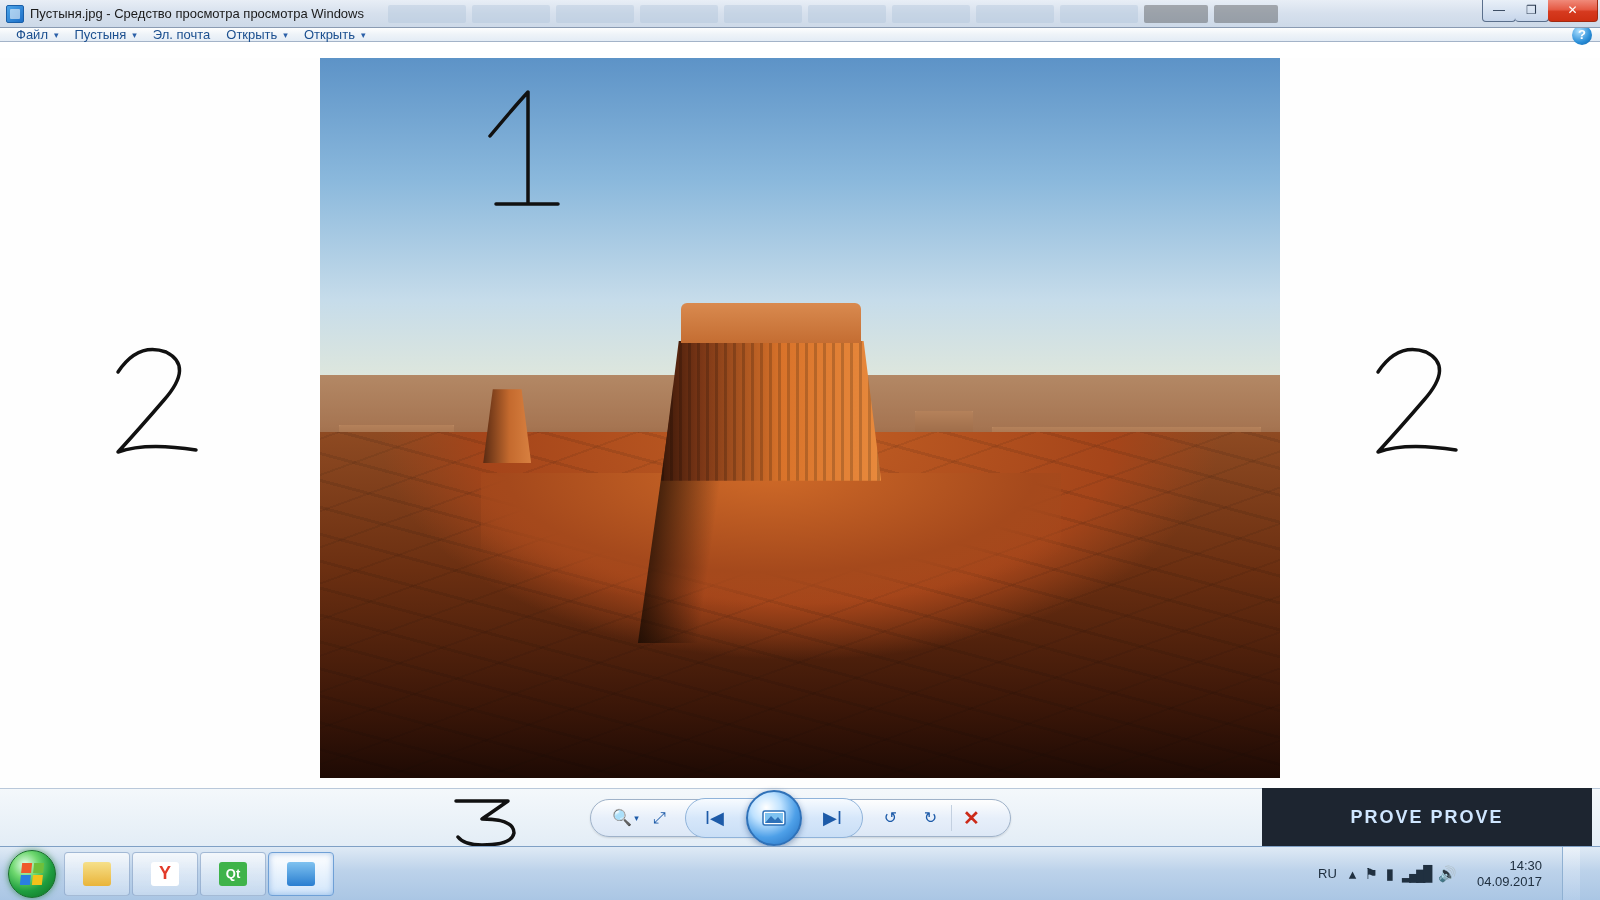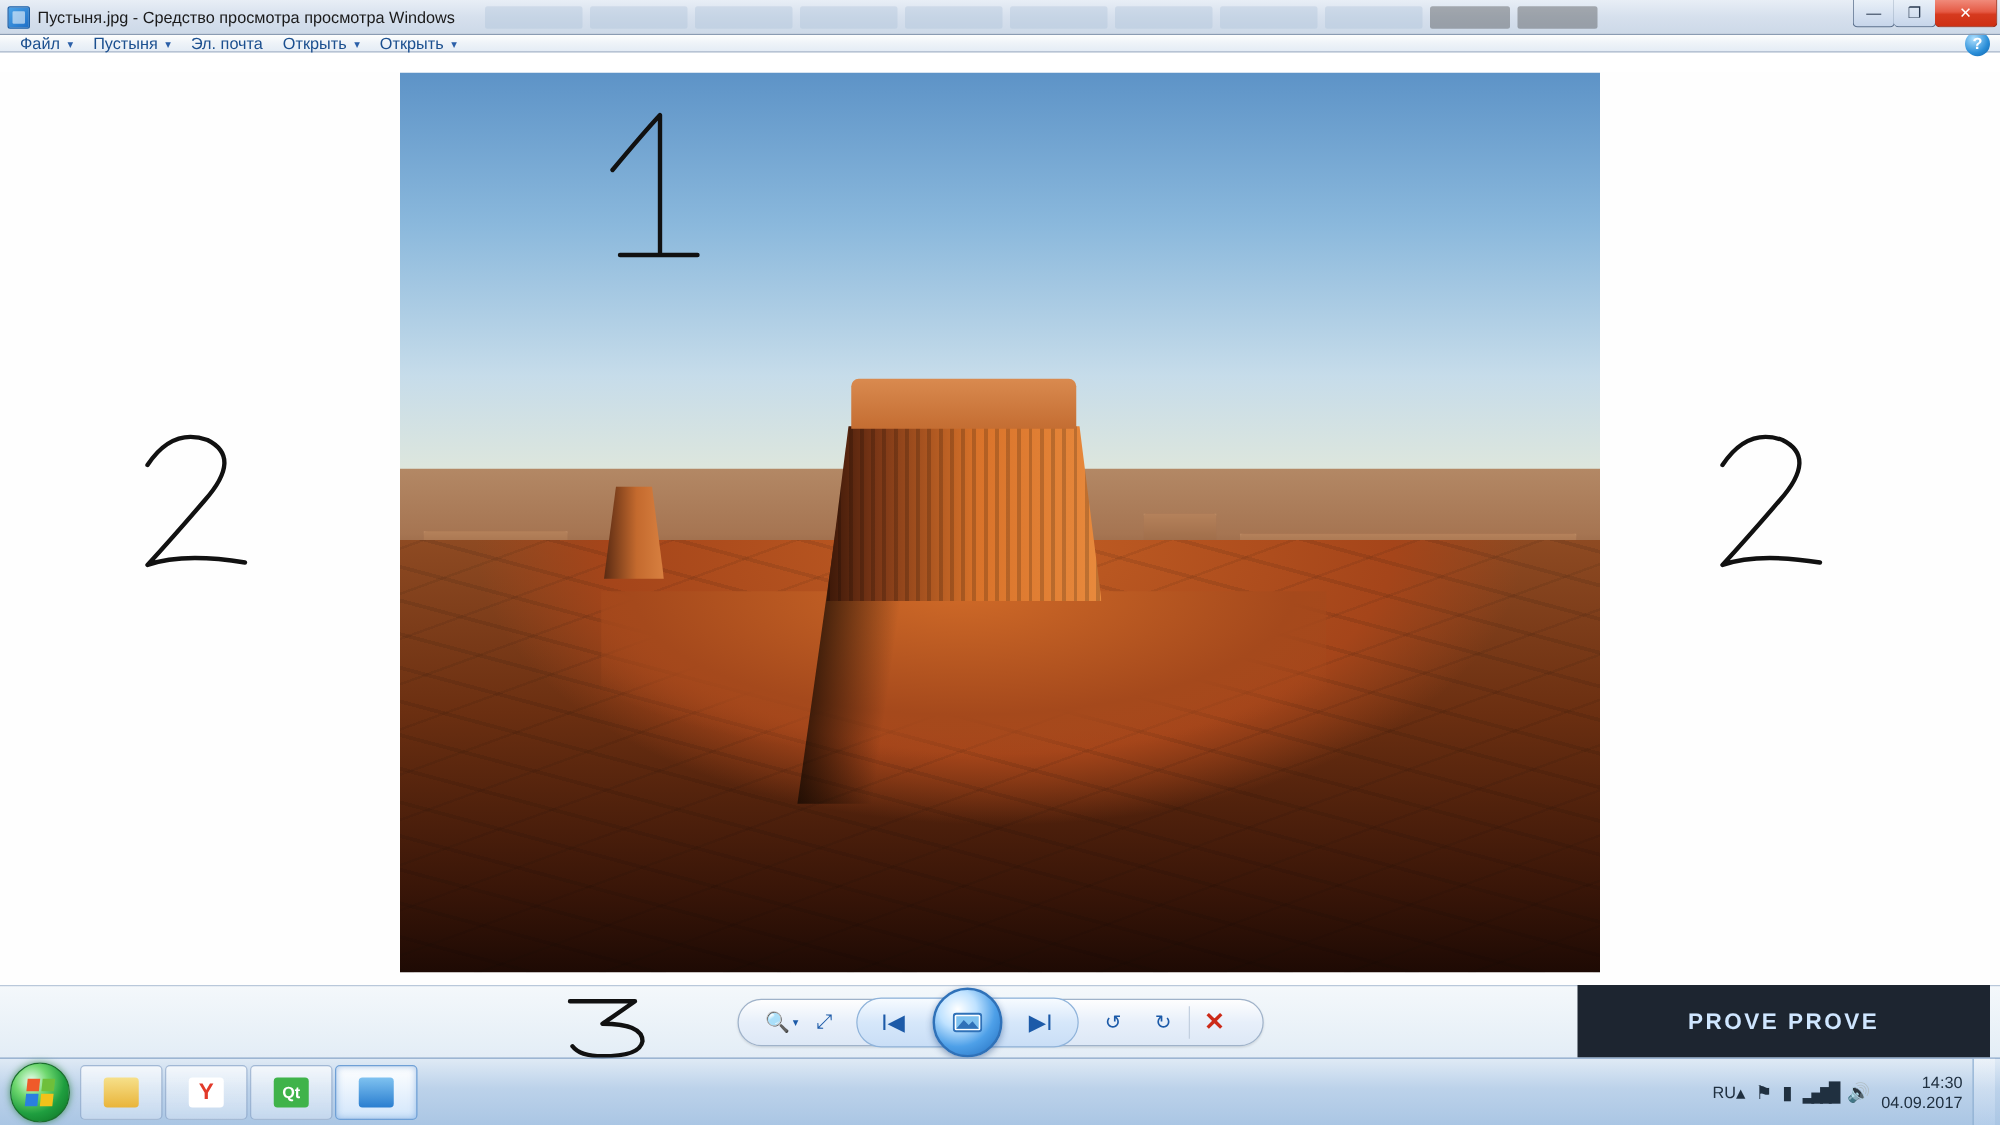--- a/index.html
+++ b/index.html
@@ -226,21 +226,21 @@
   .task-btn {
     width: 66px; height: 44px; margin-right: 2px;
     border: 1px solid rgba(120,150,190,.6);
     border-radius: 4px;
     background: linear-gradient(to bottom, rgba(255,255,255,.7), rgba(230,240,252,.4));
     display:flex; align-items:center; justify-content:center;
   }
   .task-btn.active { background: linear-gradient(to bottom, #fff, #d2e6fb); border-color:#6fa0d6; box-shadow: inset 0 0 6px rgba(80,140,210,.5);}
   .task-icon { width:28px; height:24px; border-radius:3px; }
   .tray {
-    margin-left:auto; display:flex; align-items:center; padding-right: 4px; color:#203040;
+    margin-left:auto; display:flex; align-items:center; gap:12px; padding-right: 20px; color:#203040;
   }
   .tray .lang { font-size:13px; }
   .tray .tray-icons { display:flex; align-items:center; gap:8px; font-size:15px; }
   .tray .clock { text-align:right; font-size:13px; line-height:1.2; padding: 0 8px; }
   .show-desktop { width: 18px; height: 54px; border-left:1px solid #8fb0d2; background: linear-gradient(to bottom, rgba(255,255,255,.4), rgba(200,220,245,.3)); }
 
 </style>
 </head>
 <body>
 

